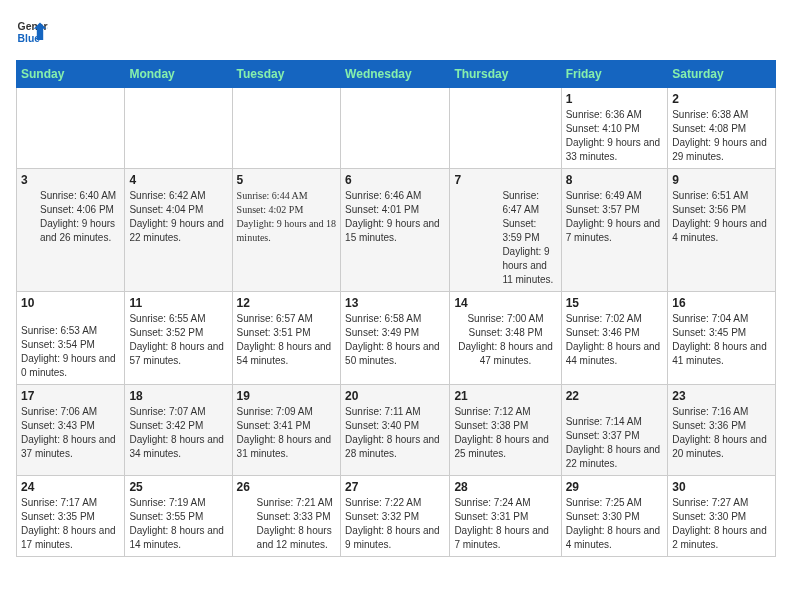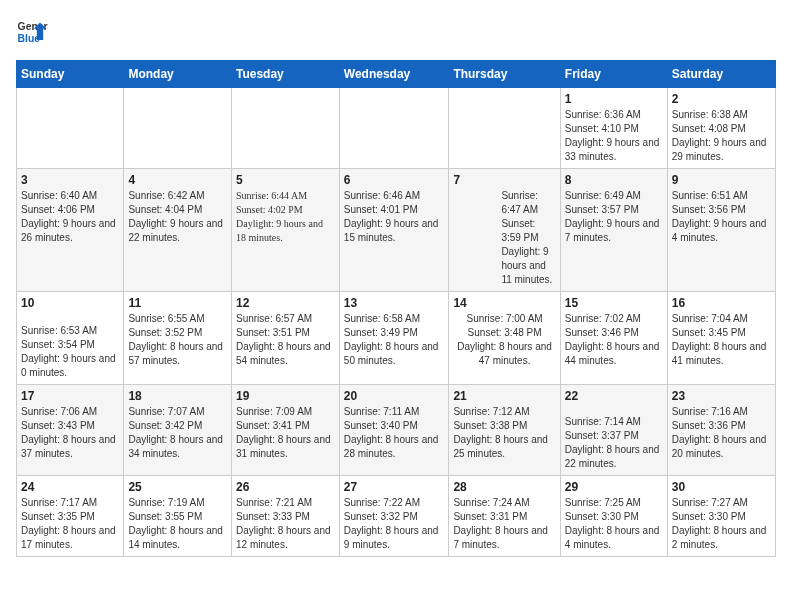--- a/index.html
+++ b/index.html
@@ -36,21 +36,21 @@
     .location {
       font-size: 16px;
       color: #444;
     }
     table {
       width: 100%;
       border-collapse: collapse;
     }
     thead tr th {
       background: #1565C0;
-      color: #ffffff;
+      color: #86efac;
       font-size: 12px;
       font-weight: bold;
       padding: 6px 4px;
       text-align: left;
       border: 1px solid #1565C0;
     }
     tbody tr td {
       border: 1px solid #ccc;
       vertical-align: top;
       padding: 4px;
@@ -123,21 +123,21 @@
         <td>
           <span class="day-num">2</span>
           <div class="day-info" style="white-space: pre-line;">Sunrise: 6:38 AM
 Sunset: 4:08 PM
 Daylight: 9 hours and 29 minutes.</div>
         </td>
       </tr>
       <tr>
         <td>
           <span class="day-num">3</span>
-          <div class="day-info" style="white-space: pre-line;">Sunrise: 6:40 AM
+          <div class="day-info" style="white-space: pre-line; margin-left: 19px;">Sunrise: 6:40 AM
 Sunset: 4:06 PM
 Daylight: 9 hours and 26 minutes.</div>
         </td>
         <td>
           <span class="day-num">4</span>
           <div class="day-info" style="white-space: pre-line;">Sunrise: 6:42 AM
 Sunset: 4:04 PM
 Daylight: 9 hours and 22 minutes.</div>
         </td>
         <td>
@@ -267,21 +267,21 @@
 Daylight: 8 hours and 17 minutes.</div>
         </td>
         <td>
           <span class="day-num">25</span>
           <div class="day-info" style="white-space: pre-line;">Sunrise: 7:19 AM
 Sunset: 3:55 PM
 Daylight: 8 hours and 14 minutes.</div>
         </td>
         <td>
           <span class="day-num">26</span>
-          <div class="day-info" style="white-space: pre-line;">Sunrise: 7:21 AM
+          <div class="day-info" style="white-space: pre-line; margin-left: 20px;">Sunrise: 7:21 AM
 Sunset: 3:33 PM
 Daylight: 8 hours and 12 minutes.</div>
         </td>
         <td>
           <span class="day-num">27</span>
           <div class="day-info" style="white-space: pre-line;">Sunrise: 7:22 AM
 Sunset: 3:32 PM
 Daylight: 8 hours and 9 minutes.</div>
         </td>
         <td>

